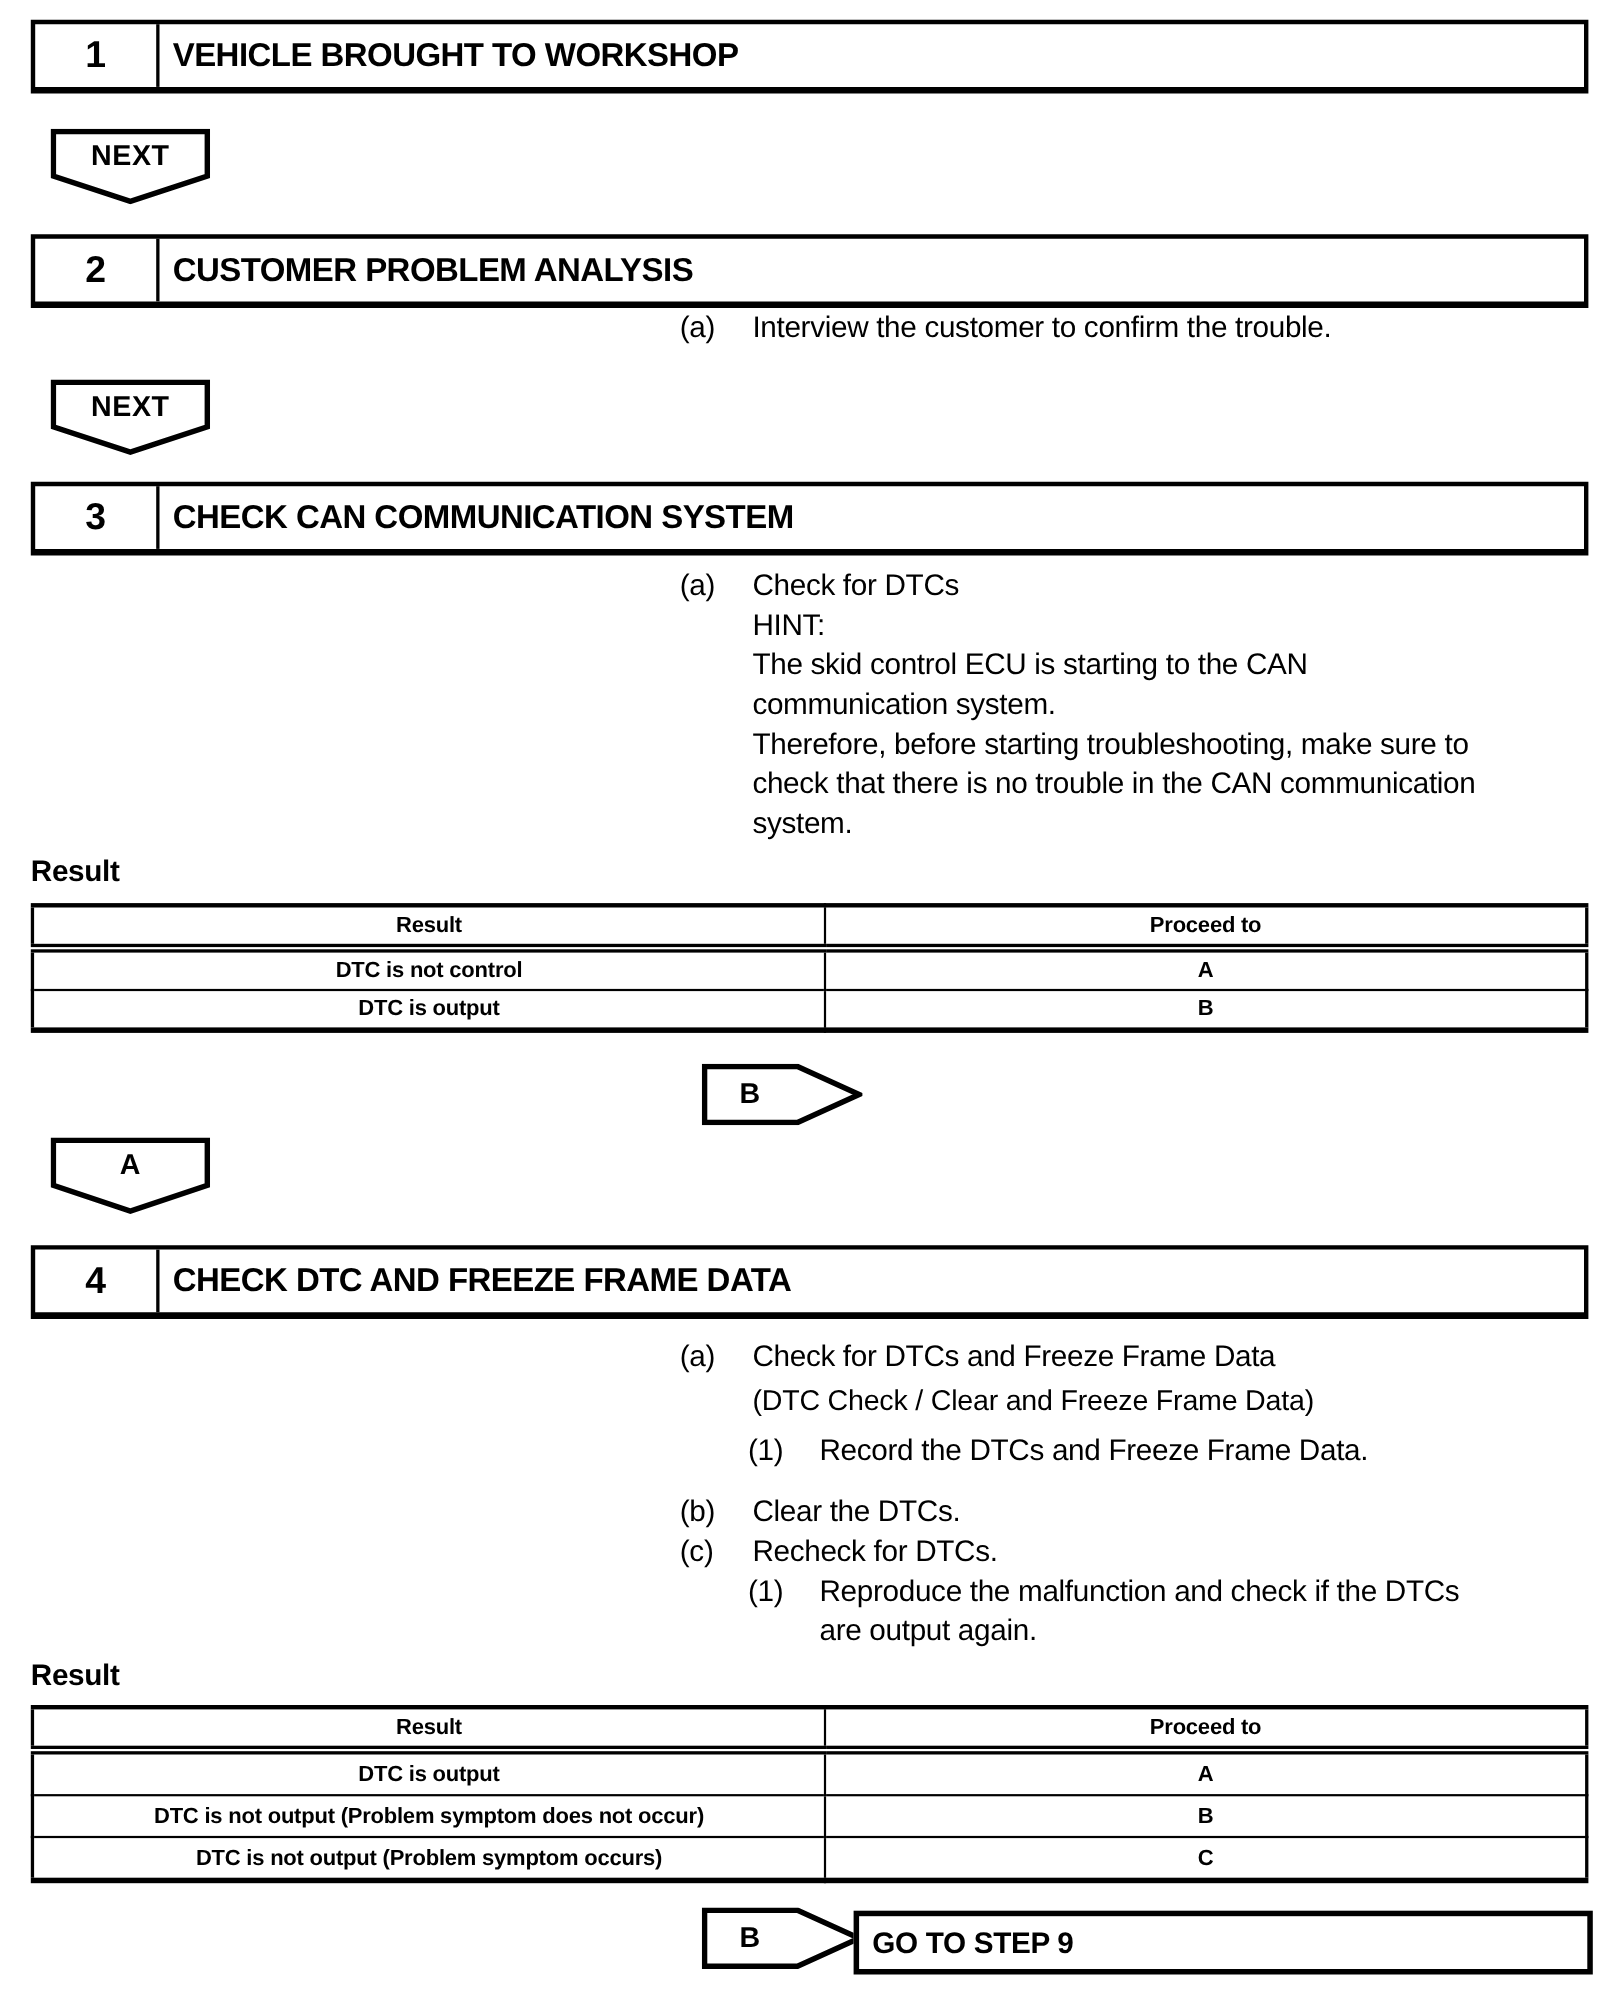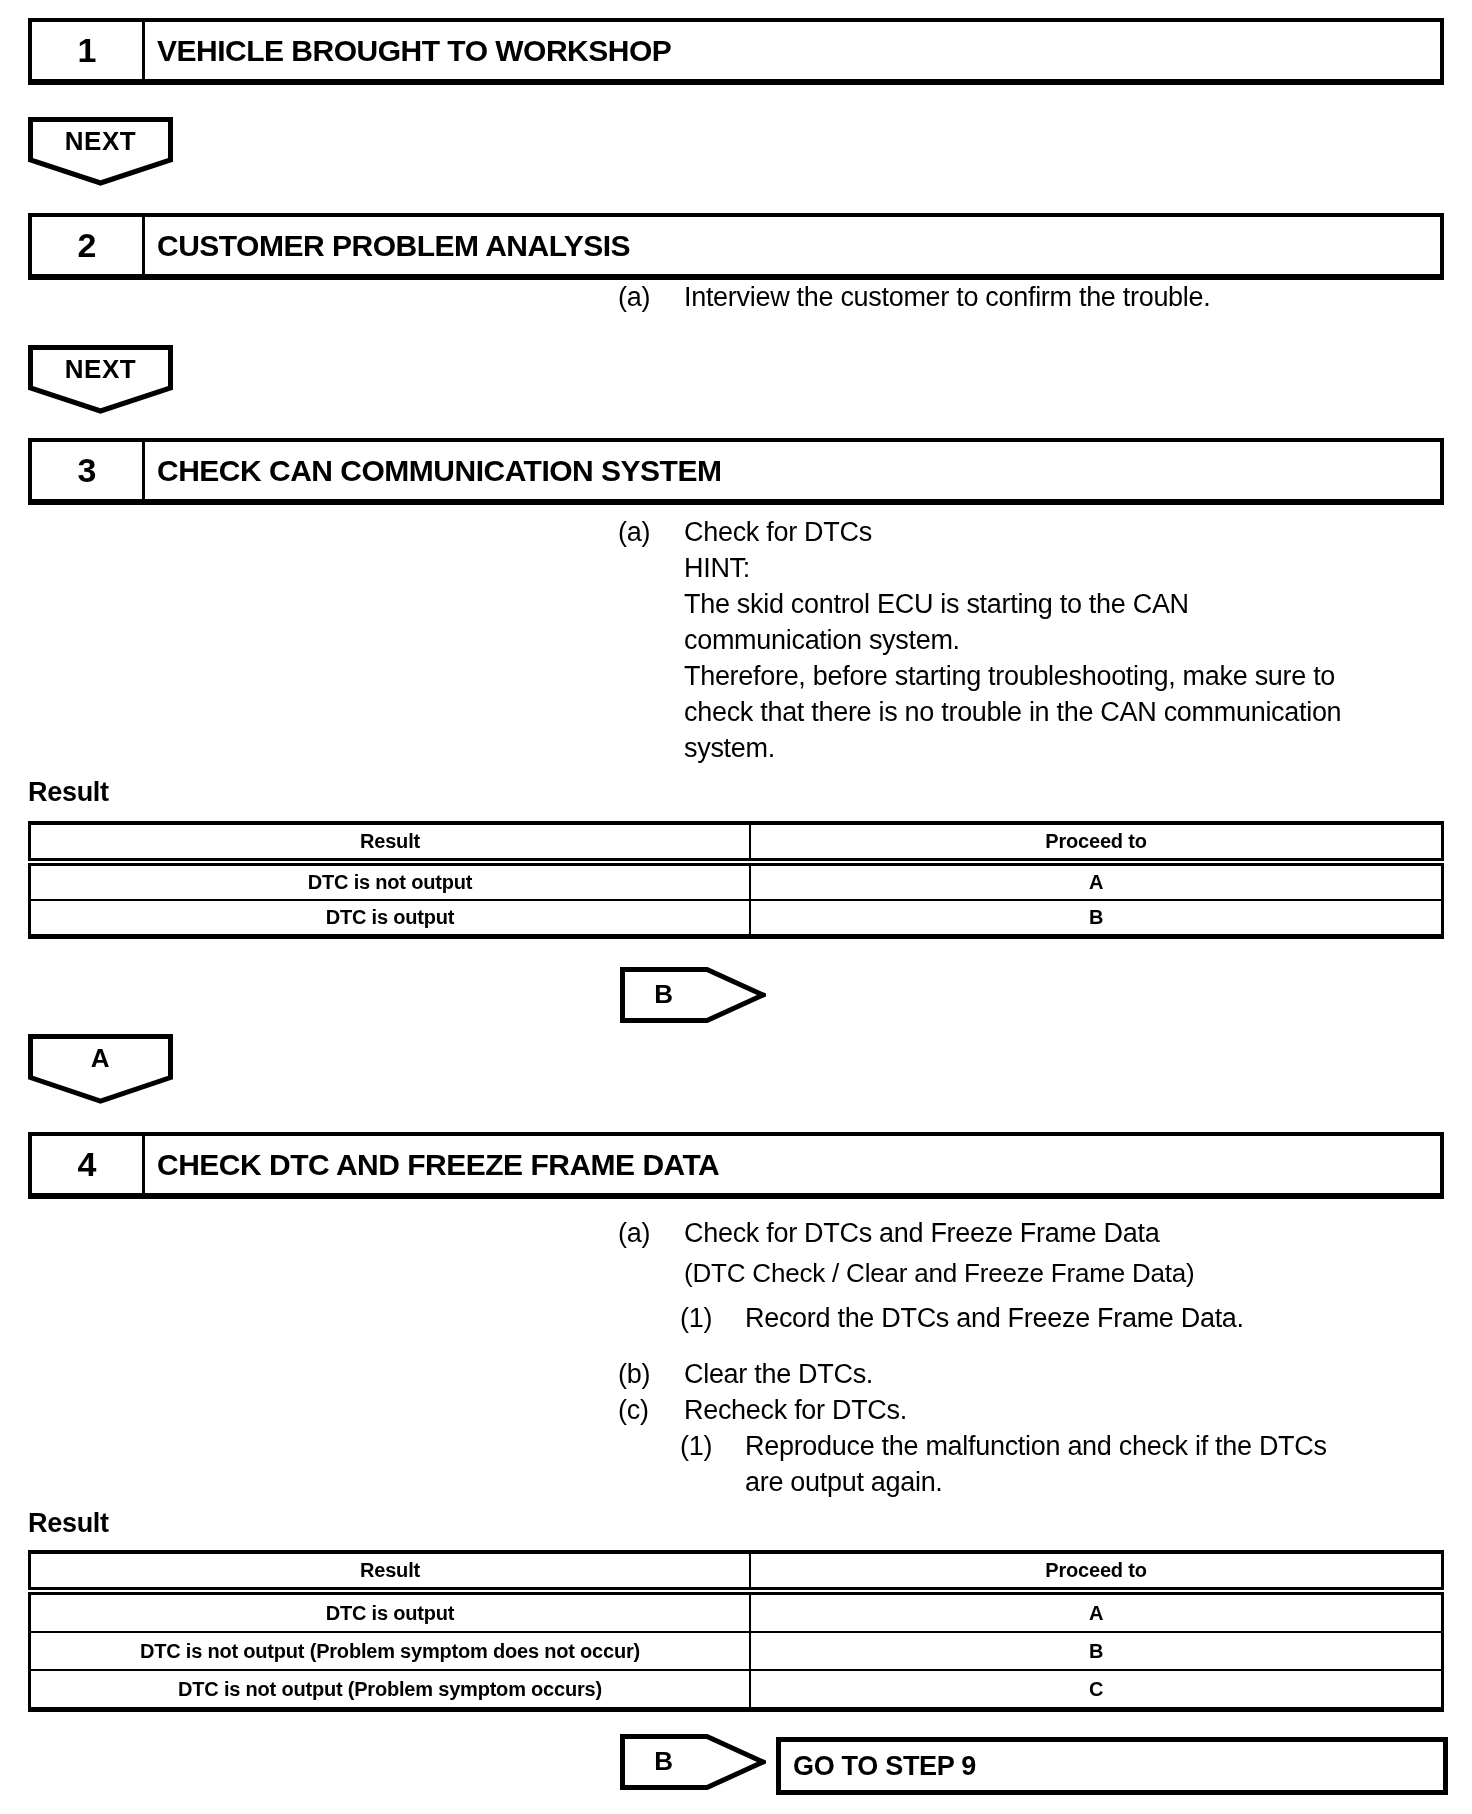--- a/index.html
+++ b/index.html
@@ -17,21 +17,21 @@
   .step .num {
     width:110px; flex:0 0 110px; border-right:3px solid #000;
     display:flex; align-items:center; justify-content:center;
     font-weight:bold; font-size:34px;
   }
   .step .ttl {
     flex:1; display:flex; align-items:center; padding-left:12px;
     font-weight:bold; font-size:30px; letter-spacing:-0.5px; white-space:nowrap;
   }
   
-  .conn { position:absolute; }
+  .conn { position:absolute;margin-left:18px; }
   .conn svg { display:block; }
   .conn .clabel {
     position:absolute; left:0; top:0; width:100%; text-align:center;
     font-weight:bold; font-size:26px; letter-spacing:0.5px;
   }
   
   .action {
     position:absolute; left:776px; width:672px; border:5px solid #000;
     box-sizing:border-box; display:flex; align-items:center; padding-left:12px;
     font-weight:bold; font-size:27px; letter-spacing:-0.3px; background:#fff;
@@ -109,21 +109,21 @@
   <div class="bl" style="left:684px; top:731px">system.</div>
 
   <div class="res" style="top:777px">Result</div>
   <table class="rtable t1" style="top:821px">
     <tbody>
         <tr class="th">
       <td class="c1">Result</td>
       <td>Proceed to</td>
     </tr>
     <tr class="d1">
-      <td class="c1">DTC is not output</td>
+      <td class="c1">DTC is not control</td>
       <td>A</td>
     </tr>
     <tr class="d">
       <td class="c1">DTC is output</td>
       <td>B</td>
     </tr>
   </tbody>
     </table>
 
   <div class="conn" style="left:620px; top:967px; width:146px; height:56px">

